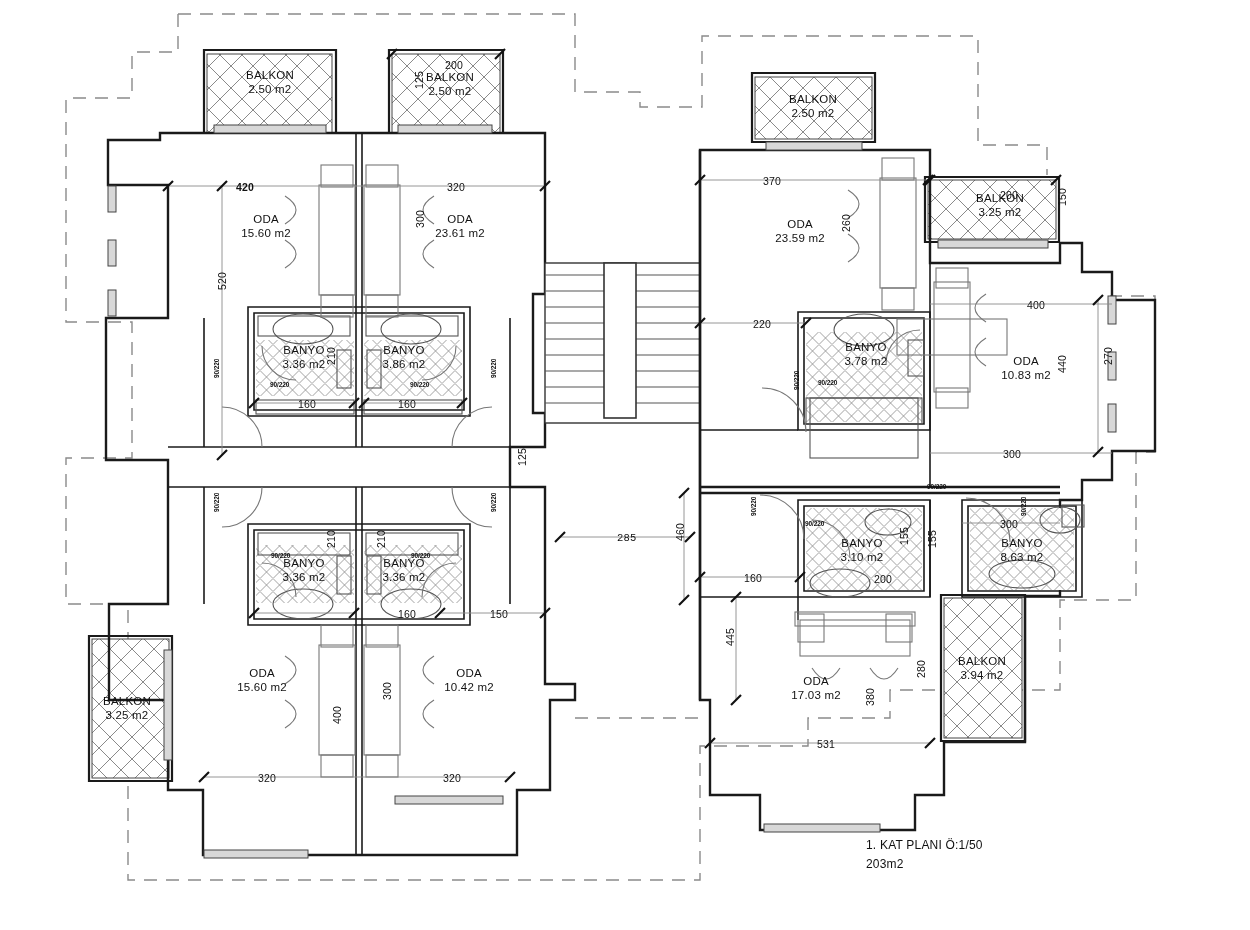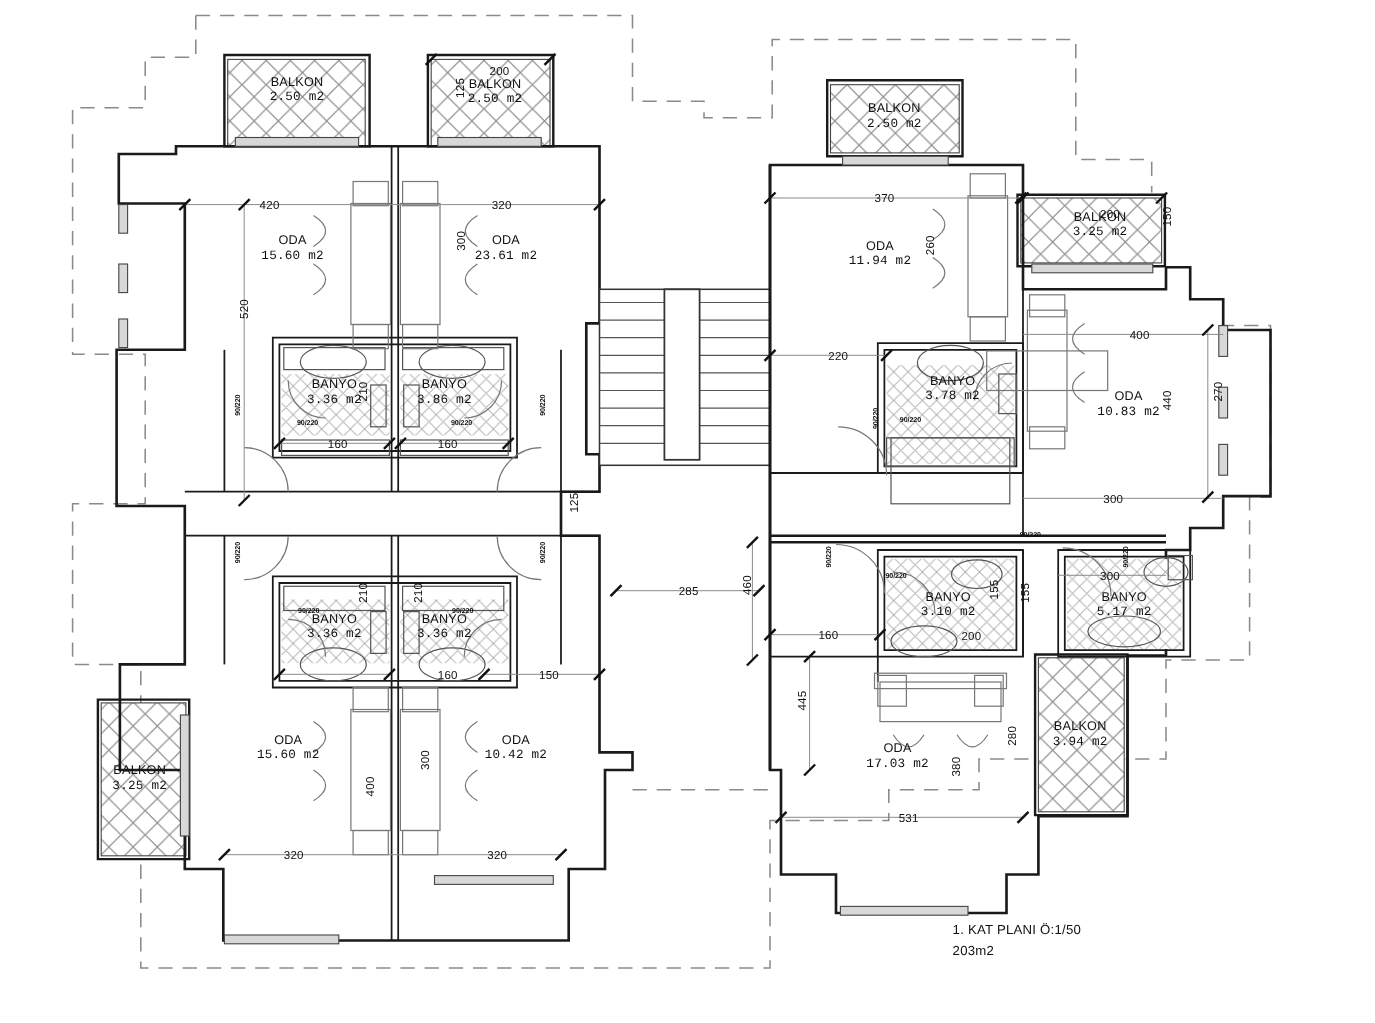--- a/index.html
+++ b/index.html
@@ -1,21 +1,21 @@
 <!DOCTYPE html>
 <html><head>
 <meta charset="utf-8">
 <style>
   html,body{margin:0;padding:0;background:#ffffff;}
   body{width:1250px;height:930px;font-family:"Liberation Sans",sans-serif;color:#1a1a1a;}
   #stage{position:relative;width:1250px;height:930px;overflow:hidden;background:#fff;}
   svg#plan{position:absolute;left:0;top:0;width:1250px;height:930px;}
   .rlabel{position:absolute;text-align:center;line-height:1.22;font-size:11.5px;color:#111;white-space:nowrap;
           letter-spacing:.2px;}
-  .rlabel .ln2{display:block;font-family:Liberation Mono, monospace;}
+  .rlabel .ln2{display:block;}
   .dim{position:absolute;font-size:10.5px;color:#111;white-space:nowrap;letter-spacing:.2px;}
   .dim.v{transform-origin:0 0;}
   .doorlbl{position:absolute;font-size:6.5px;color:#111;white-space:nowrap;font-weight:bold;letter-spacing:-.1px;}
   .doorlbl.v{transform-origin:0 0;}
   #titleblock{position:absolute;font-size:12px;color:#111;line-height:1.55;letter-spacing:.2px;}
   #titleblock .t2{display:block;}
 </style>
 </head>
 <body>
 
@@ -308,53 +308,53 @@
 
   <div id="labels">
       <div class="rlabel" style="left: 210px; top: 68px; width: 120px;"><span>BALKON</span><span class="ln2">2.50 m2</span></div>
       <div class="rlabel" style="left: 390px; top: 70px; width: 120px;"><span>BALKON</span><span class="ln2">2.50 m2</span></div>
       <div class="rlabel" style="left: 753px; top: 92px; width: 120px;"><span>BALKON</span><span class="ln2">2.50 m2</span></div>
       <div class="rlabel" style="left: 940px; top: 191px; width: 120px;"><span>BALKON</span><span class="ln2">3.25 m2</span></div>
       <div class="rlabel" style="left: 67px; top: 694px; width: 120px;"><span>BALKON</span><span class="ln2">3.25 m2</span></div>
       <div class="rlabel" style="left: 922px; top: 654px; width: 120px;"><span>BALKON</span><span class="ln2">3.94 m2</span></div>
       <div class="rlabel" style="left: 206px; top: 212px; width: 120px;"><span>ODA</span><span class="ln2">15.60 m2</span></div>
       <div class="rlabel" style="left: 400px; top: 212px; width: 120px;"><span>ODA</span><span class="ln2">23.61 m2</span></div>
-      <div class="rlabel" style="left: 740px; top: 217px; width: 120px;"><span>ODA</span><span class="ln2">11.94 m2</span></div>
+      <div class="rlabel" style="left: 740px; top: 217px; width: 120px;"><span>ODA</span><span class="ln2">23.59 m2</span></div>
       <div class="rlabel" style="left: 966px; top: 354px; width: 120px;"><span>ODA</span><span class="ln2">10.83 m2</span></div>
       <div class="rlabel" style="left: 202px; top: 666px; width: 120px;"><span>ODA</span><span class="ln2">15.60 m2</span></div>
       <div class="rlabel" style="left: 409px; top: 666px; width: 120px;"><span>ODA</span><span class="ln2">10.42 m2</span></div>
       <div class="rlabel" style="left: 756px; top: 674px; width: 120px;"><span>ODA</span><span class="ln2">17.03 m2</span></div>
       <div class="rlabel" style="left: 244px; top: 343px; width: 120px;"><span>BANYO</span><span class="ln2">3.36 m2</span></div>
       <div class="rlabel" style="left: 344px; top: 343px; width: 120px;"><span>BANYO</span><span class="ln2">3.86 m2</span></div>
       <div class="rlabel" style="left: 806px; top: 340px; width: 120px;"><span>BANYO</span><span class="ln2">3.78 m2</span></div>
       <div class="rlabel" style="left: 244px; top: 556px; width: 120px;"><span>BANYO</span><span class="ln2">3.36 m2</span></div>
       <div class="rlabel" style="left: 344px; top: 556px; width: 120px;"><span>BANYO</span><span class="ln2">3.36 m2</span></div>
       <div class="rlabel" style="left: 802px; top: 536px; width: 120px;"><span>BANYO</span><span class="ln2">3.10 m2</span></div>
-      <div class="rlabel" style="left: 962px; top: 536px; width: 120px;"><span>BANYO</span><span class="ln2">5.17 m2</span></div>
+      <div class="rlabel" style="left: 962px; top: 536px; width: 120px;"><span>BANYO</span><span class="ln2">8.63 m2</span></div>
     </div>
   <div id="dims">
-      <div class="dim" style="left: 236px; top: 181px;">420</div>
+      <div class="dim" style="left: 236px; top: 181px; font-weight: bold;">420</div>
       <div class="dim" style="left: 447px; top: 181px;">320</div>
       <div class="dim v" style="left: 216px; top: 290px; transform: rotate(-90deg);">520</div>
       <div class="dim v" style="left: 414px; top: 228px; transform: rotate(-90deg);">300</div>
       <div class="dim v" style="left: 325px; top: 365px; transform: rotate(-90deg);">210</div>
       <div class="dim" style="left: 298px; top: 398px;">160</div>
       <div class="dim" style="left: 398px; top: 398px;">160</div>
       <div class="dim" style="left: 445px; top: 59px;">200</div>
       <div class="dim v" style="left: 413px; top: 89px; transform: rotate(-90deg);">125</div>
-      <div class="dim" style="left: 795px; top: 175px;">370</div>
+      <div class="dim" style="left: 763px; top: 175px;">370</div>
       <div class="dim v" style="left: 840px; top: 232px; transform: rotate(-90deg);">260</div>
       <div class="dim" style="left: 753px; top: 318px;">220</div>
       <div class="dim" style="left: 1000px; top: 189px;">200</div>
       <div class="dim v" style="left: 1056px; top: 206px; transform: rotate(-90deg);">150</div>
       <div class="dim" style="left: 1027px; top: 299px;">400</div>
       <div class="dim v" style="left: 1056px; top: 373px; transform: rotate(-90deg);">440</div>
       <div class="dim v" style="left: 1102px; top: 365px; transform: rotate(-90deg);">270</div>
       <div class="dim" style="left: 1003px; top: 448px;">300</div>
-      <div class="dim" style="left: 617px; top: 532px;">285</div>
+      <div class="dim" style="left: 617px; top: 532px; font-family: Liberation Mono, monospace;">285</div>
       <div class="dim v" style="left: 674px; top: 541px; transform: rotate(-90deg);">460</div>
       <div class="dim v" style="left: 516px; top: 466px; transform: rotate(-90deg);">125</div>
       <div class="dim" style="left: 744px; top: 572px;">160</div>
       <div class="dim v" style="left: 724px; top: 646px; transform: rotate(-90deg);">445</div>
       <div class="dim v" style="left: 898px; top: 545px; transform: rotate(-90deg);">155</div>
       <div class="dim v" style="left: 926px; top: 548px; transform: rotate(-90deg);">155</div>
       <div class="dim" style="left: 874px; top: 573px;">200</div>
       <div class="dim" style="left: 1000px; top: 518px;">300</div>
       <div class="dim" style="left: 817px; top: 738px;">531</div>
       <div class="dim v" style="left: 864px; top: 706px; transform: rotate(-90deg);">380</div>

